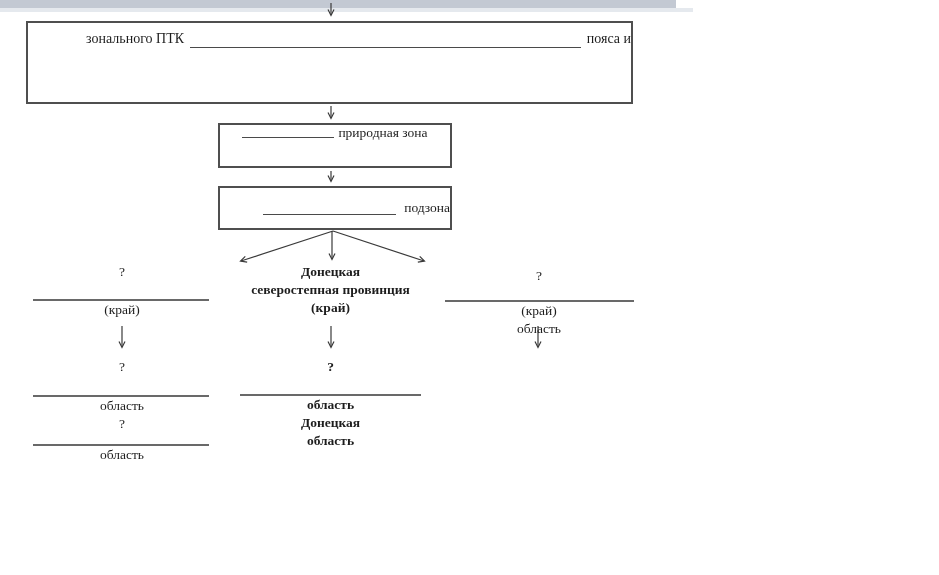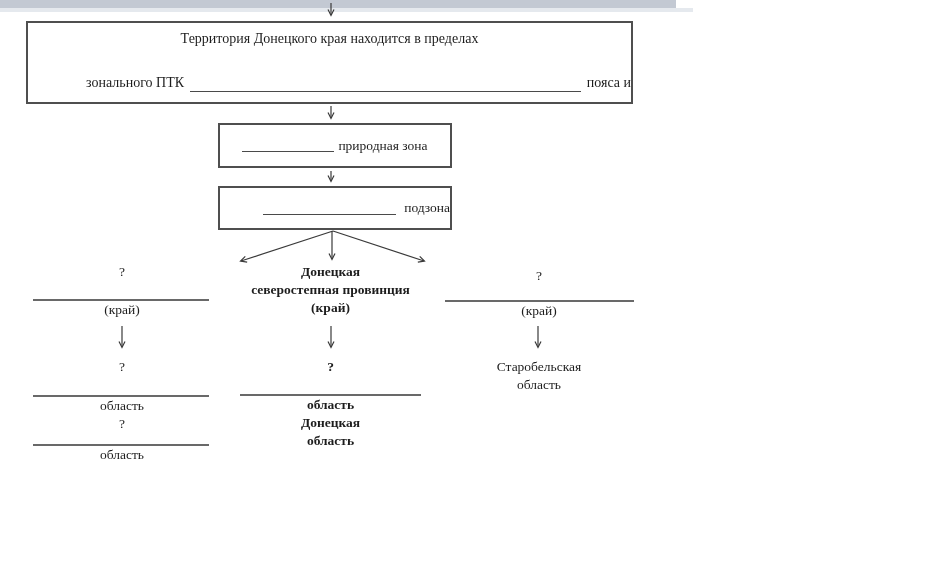--- a/index.html
+++ b/index.html
@@ -19,21 +19,21 @@
     padding:6px 0 10px 0; font-size:14px; line-height:19px;
   }
   .mb-line1 { text-align:center; }
   .mb-row { display:flex; align-items:flex-end; gap:6px; }
   .mb-row.l2 { padding-left:58px; }
   .mb-row.l3 { padding-left:9px; padding-right:9px; }
   .blank { border-bottom:1.5px solid #4a4a4a; height:14px; }
   .blank.grow { flex:1 1 auto; }
 
   #zone-box { left:218px; top:123px; width:234px; height:45px;
-    display:flex; align-items:center; justify-content:center; gap:4px; font-size:13.5px; }
+    display:flex; align-items:flex-start; justify-content:center; gap:4px; font-size:13.5px; }
   #subzone-box { left:218px; top:186px; width:234px; height:44px;
     display:flex; align-items:center; justify-content:flex-end; gap:8px; font-size:13.5px; }
   .blank-zone { width:92px; height:13px; border-bottom:1.5px solid #4a4a4a; }
   .blank-subzone { width:133px; height:13px; border-bottom:1.5px solid #4a4a4a; }
 
   .col { position:absolute; text-align:center; font-size:13.5px; line-height:18px; }
   #col-left  { left:28px;  top:263px; width:188px; }
   #col-mid   { left:240px; top:263px; width:181px;font-weight:bold; }
   #col-right { left:443px; top:267px; width:192px; }
   .rule { height:0; border-top:2px solid #696969; }
@@ -67,21 +67,20 @@
       <line x1="333" y1="231" x2="241" y2="261" marker-end="url(#ah)"></line>
       <line x1="332" y1="231" x2="332" y2="259" marker-end="url(#ah)"></line>
       <line x1="333" y1="231" x2="424" y2="261" marker-end="url(#ah)"></line>
       <line x1="122" y1="326" x2="122" y2="347" marker-end="url(#ah)"></line>
       <line x1="331" y1="326" x2="331" y2="347" marker-end="url(#ah)"></line>
       <line x1="538" y1="326" x2="538" y2="347" marker-end="url(#ah)"></line>
     </g>
   </svg>
 
   <div id="main-box" class="dbox">
-    <div class="mb-line1">Территория Донецкого края находится в пределах</div>
     <div class="mb-row l2">
       <span>зонального ПТК</span>
       <span class="blank grow"></span>
       <span>пояса и</span>
     </div>
   </div>
 
   <div id="zone-box" class="dbox">
     <span class="blank-zone"></span>
     <span>природная зона</span>
@@ -112,17 +111,16 @@
     <div class="rule mt18"></div>
     <div>область</div>
     <div>Донецкая</div>
     <div>область</div>
   </div>
 
   <div id="col-right" class="col">
     <div>?</div>
     <div class="rule mt15"></div>
     <div>(край)</div>
-    <div class="mt38">Старобельская</div>
     <div>область</div>
   </div>
 
 </div>
 
 </body></html>

